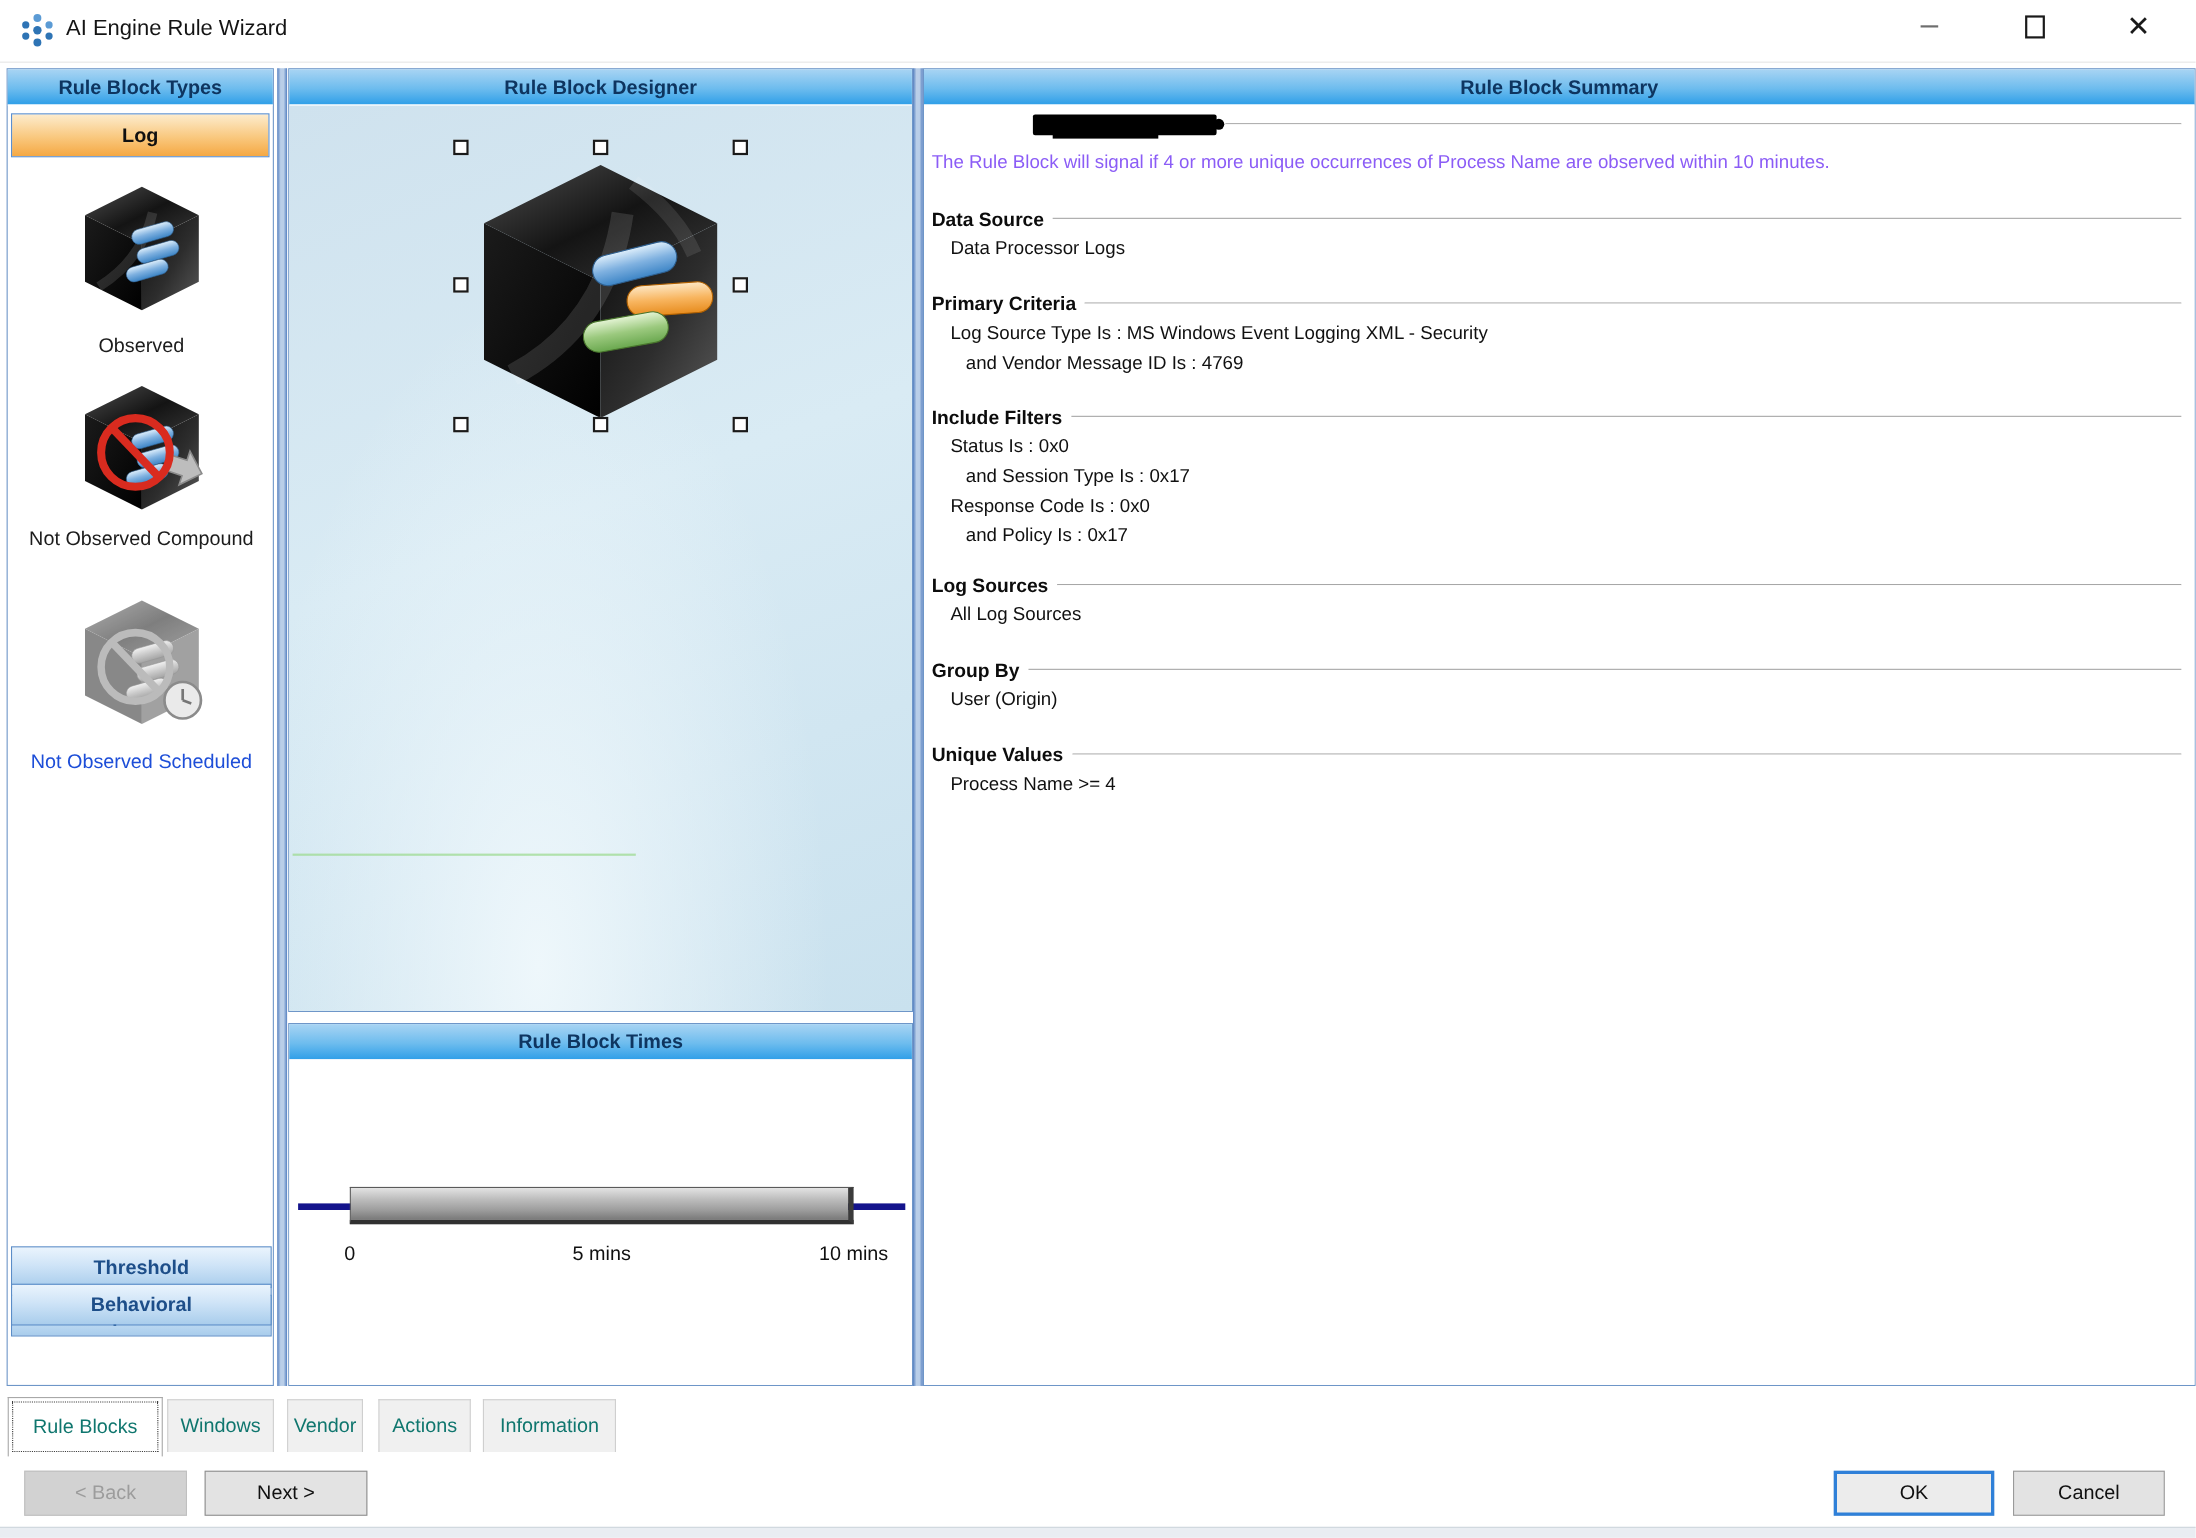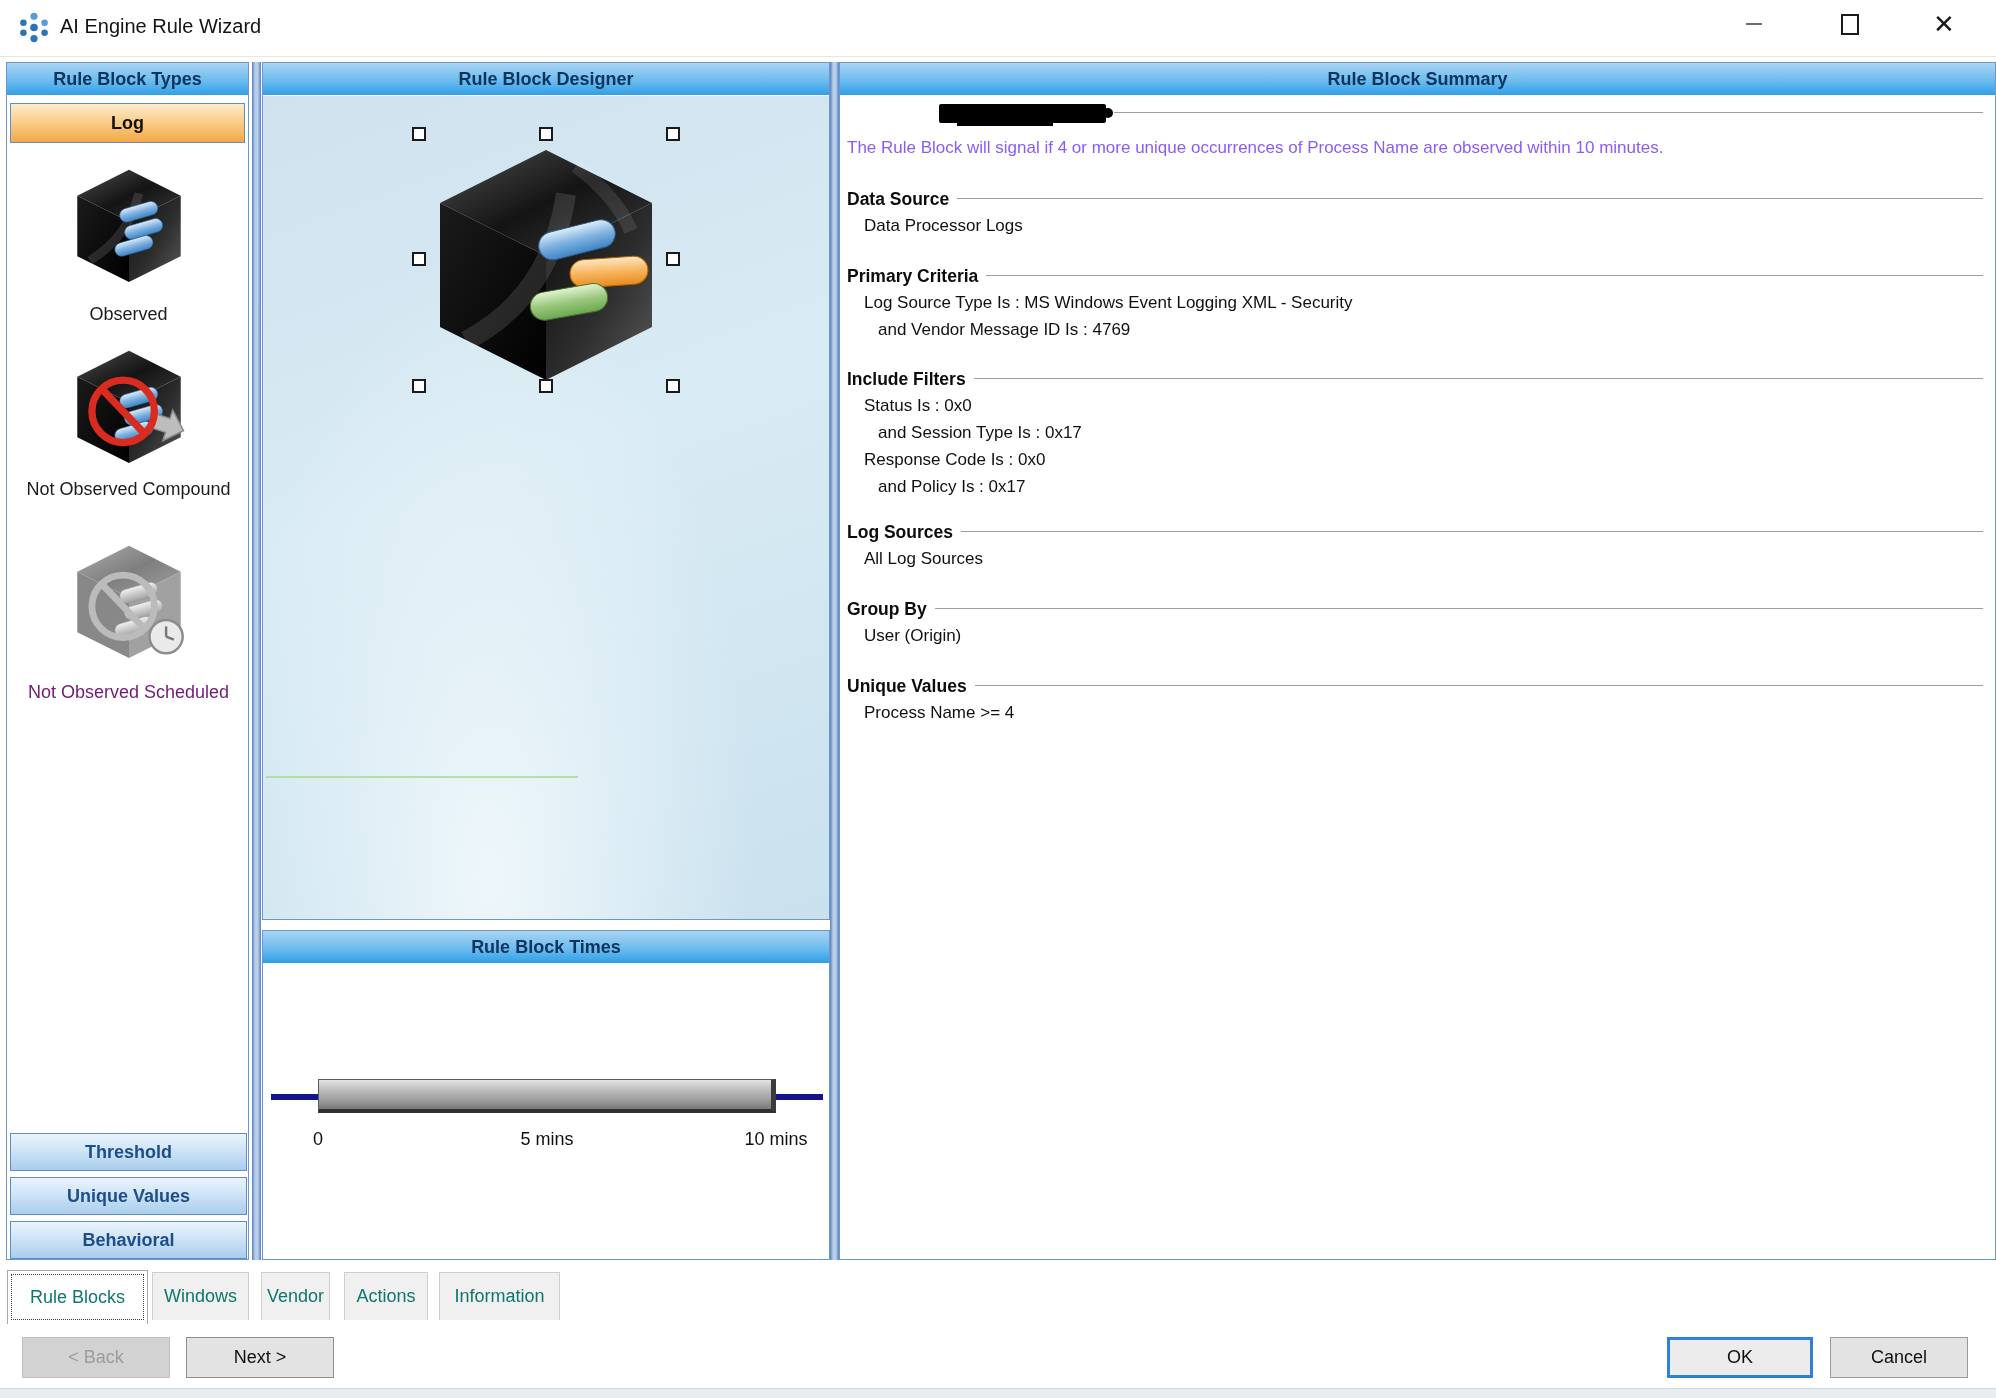--- a/index.html
+++ b/index.html
@@ -29,21 +29,21 @@
 
   
   .left-panel { left:6px; top:62px; width:243px; height:1198px; }
   .log-btn { position:absolute; left:3px; top:40px; width:235px; height:40px;
       background:linear-gradient(180deg,#fdeccd 0%,#f9c87e 55%,#f5a843 100%);
       border:1px solid #5a8fd0; display:flex; align-items:center; justify-content:center;
       font-size:18px; font-weight:700; color:#101010; cursor:pointer; }
   .type-item { position:absolute; left:0; width:243px; display:flex; justify-content:center; }
   .type-label { position:absolute; left:0; width:243px; text-align:center; font-size:18px;
       line-height:22px; color:#1c1c1c; }
-  .type-label.disabled { color:#701a75; }
+  .type-label.disabled { color:#1d4ed8; }
   .group-btn { position:absolute; left:3px; width:237px; height:38px;
       background:linear-gradient(180deg,#eaf4fd 0%,#cfe4f7 45%,#a9cdec 100%);
       border:1px solid #5b8dc8; display:flex; align-items:center; justify-content:center;
       font-size:18px; font-weight:700; color:#1d4e89; cursor:pointer; }
 
   
   .designer-panel { left:262px; top:62px; width:568px; height:858px; }
   .designer-body { position:absolute; left:0; top:33px; right:0; bottom:0;
       background:radial-gradient(ellipse at 40% 95%, #eef7fb 0%, rgba(238,247,251,0) 55%),
                  linear-gradient(160deg,#cfe2ee 0%,#d9ebf4 45%,#c9e1ee 100%); }
@@ -239,21 +239,21 @@
         <line x1="64" y1="92" x2="152" y2="184" stroke="#ababab" stroke-width="14"></line>
         <circle cx="196" cy="200" r="34" fill="#e6e6e6" stroke="#6f6f6f" stroke-width="5"></circle>
         <line x1="196" y1="200" x2="196" y2="179" stroke="#555" stroke-width="5"></line>
         <line x1="196" y1="200" x2="212" y2="206" stroke="#555" stroke-width="5"></line>
       </svg>
     </div>
     <div class="type-label disabled" style="top:618px;">Not Observed Scheduled</div>
 
     <div class="group-btn" style="top:1070px;">Threshold</div>
     <div class="group-btn" style="top:1114px;">Unique Values</div>
-    <div class="group-btn" style="top:1158px;">Behavioral</div>
+    <div class="group-btn" style="top:1104px;">Behavioral</div>
   </div>
 
   <div class="splitter" style="left:252px; top:62px; height:1198px;"></div>
 
   <div class="panel designer-panel">
     <div class="panel-header">Rule Block Designer</div>
     <div class="designer-body">
       <div class="cube-wrap">
         <svg width="240" height="250" viewBox="0 0 240 250">
           <polygon points="120,14 226,67 120,120 14,67" fill="url(#gTop)"></polygon>

